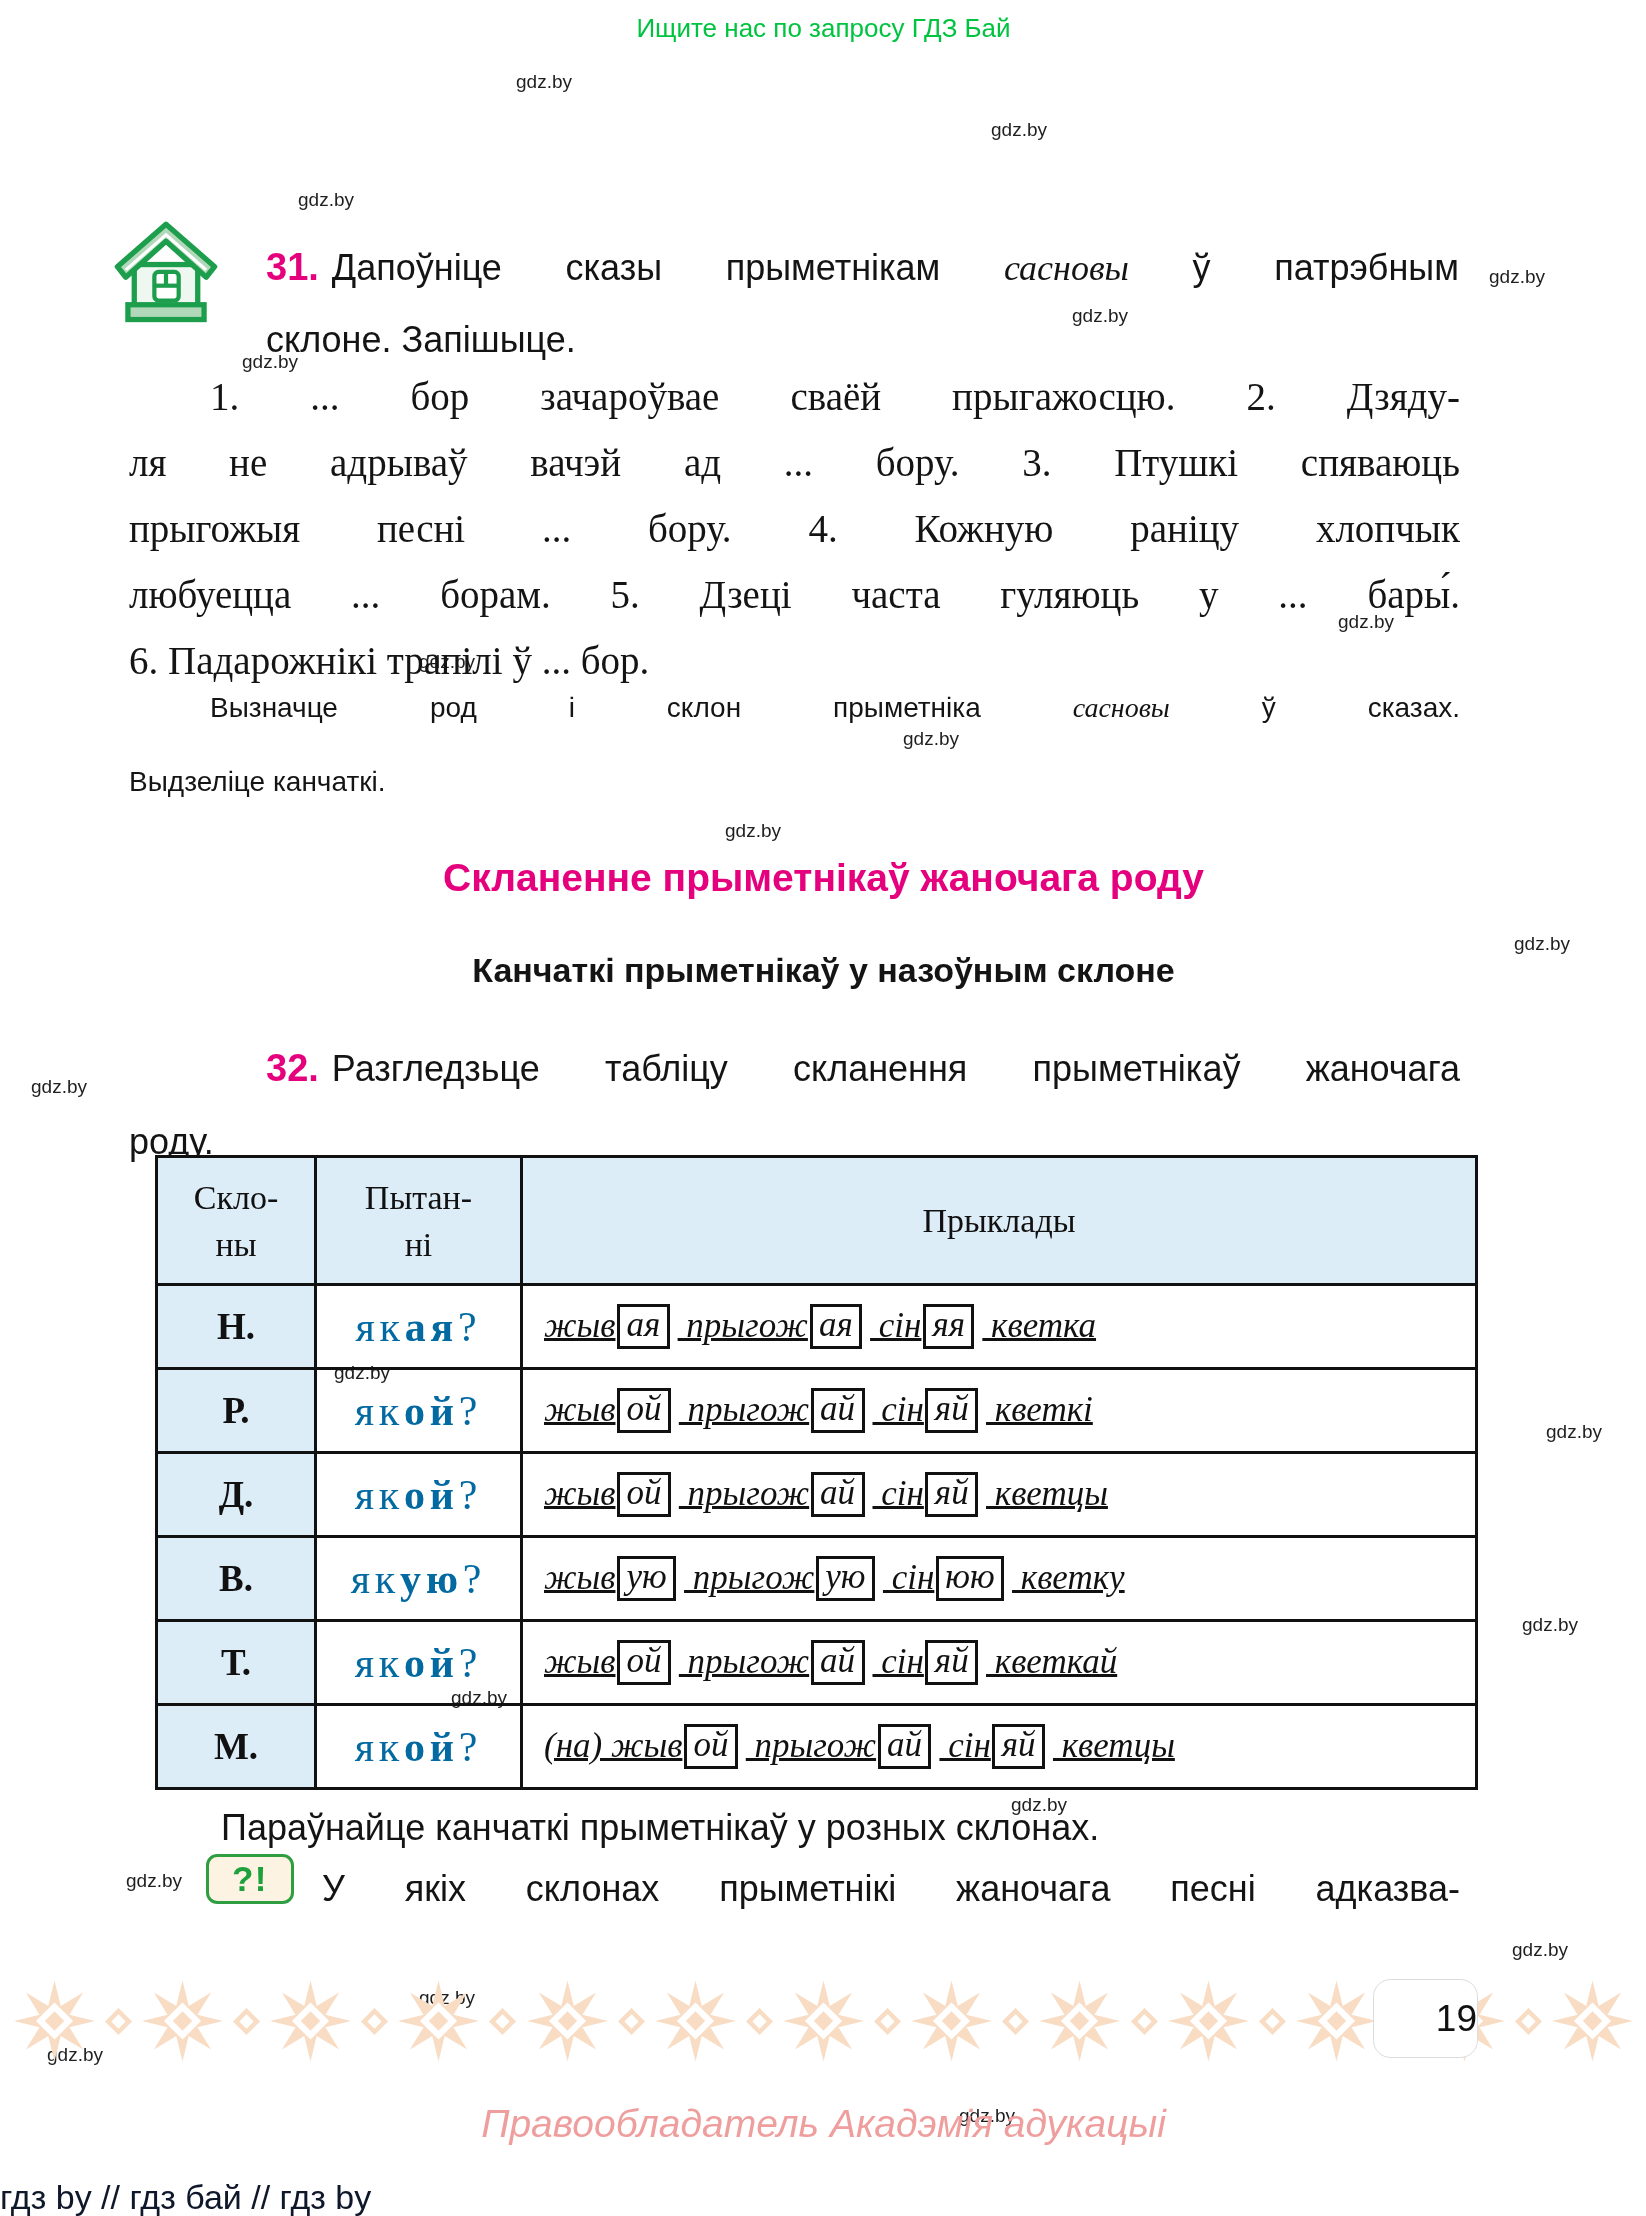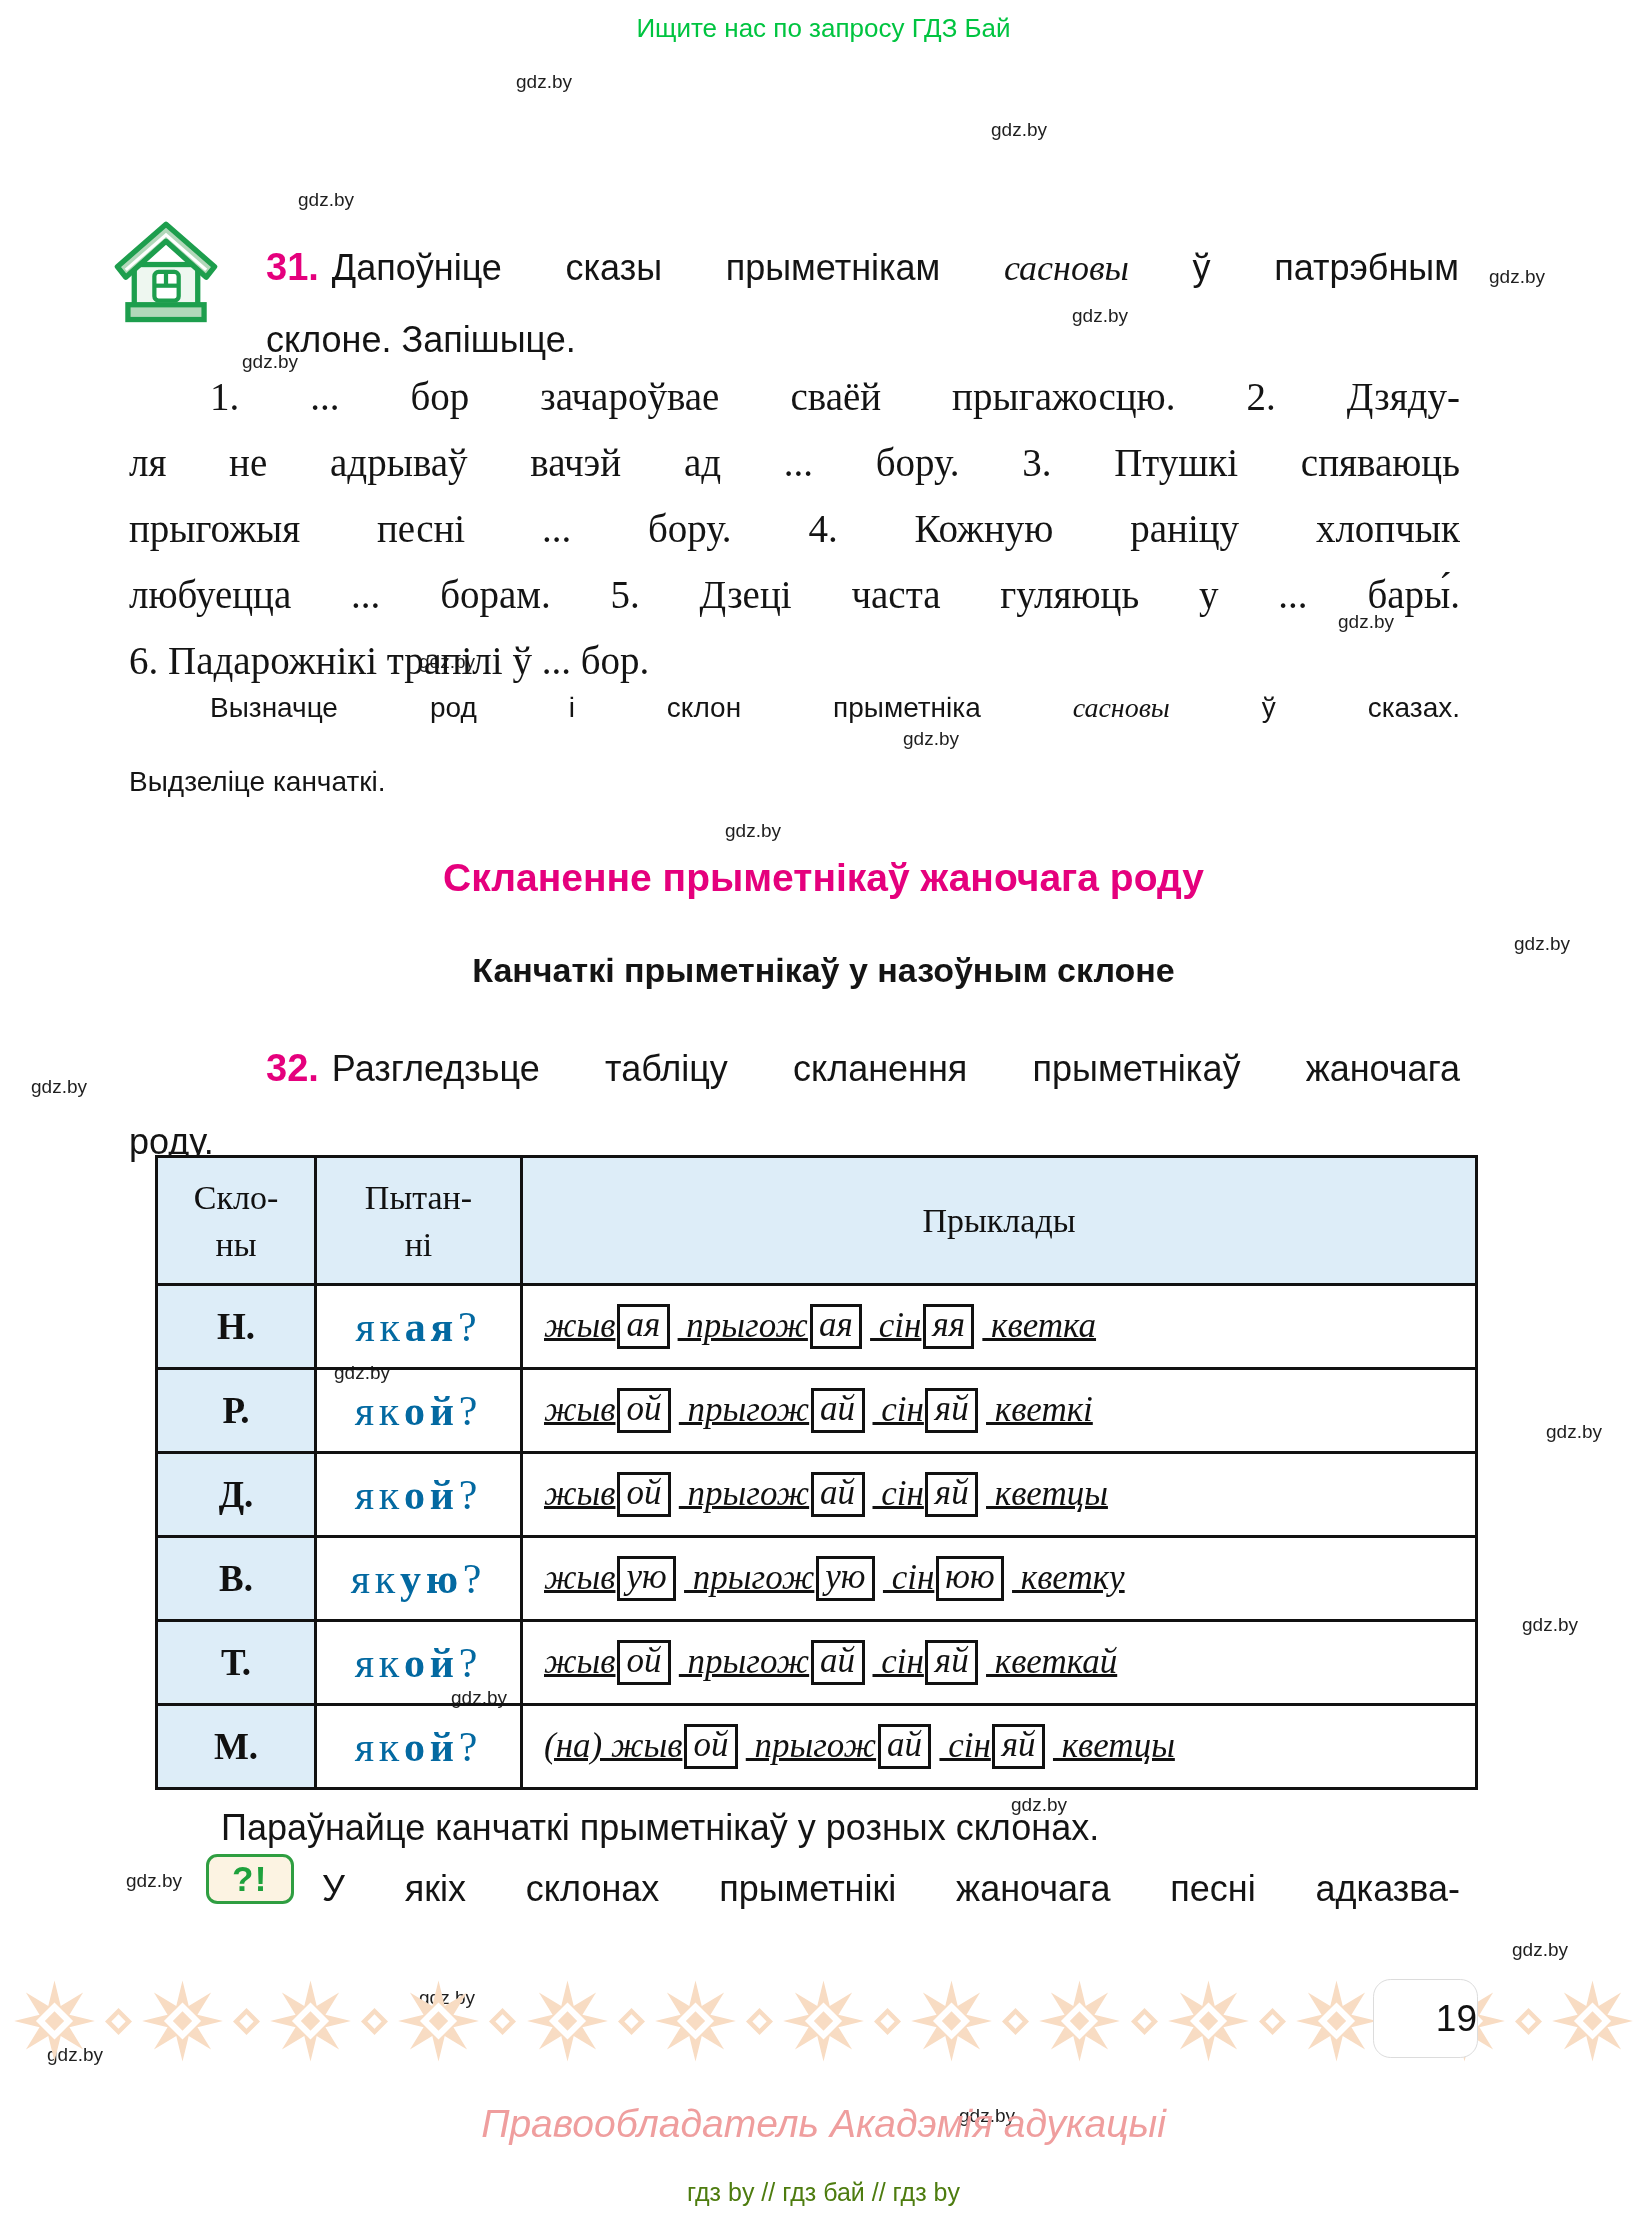--- a/index.html
+++ b/index.html
@@ -56,22 +56,22 @@
     text-align:center; line-height:44px; letter-spacing:1.6px; }
   #qline1 { padding-left:193px; }
 
   #ornament-strip { position:absolute; left:0; top:1976px; width:1647px; height:90px;
     display:flex; justify-content:space-between; align-items:center; padding:0 9.7px; box-sizing:border-box; }
   #page-box { position:absolute; left:1373px; top:1979px; width:103px; height:77px; background:#fff;
     border:1.6px solid #dcdcdc; border-radius:17.7px; text-align:right; line-height:77px; font-size:37px; color:#111; z-index:5; }
 
   #footer-copyright { position:absolute; top:2102px; left:0; width:100%; text-align:center;
     font-size:39px; font-style:italic; color:#ef9e9e; }
-  #footer-links { position:absolute; top:2178px; left:0; width:100%; text-align:center;
-    font-size:25px; color:#4d7c0f; }
+  #footer-links { position:absolute; top:2178px; left:0; width:100%; text-align:left;
+    font-size:34px; color:#0f172a; }
 </style>
 </head>
 <body>
 
 <div class="page">
 
   <div id="watermarks">
       <span class="watermark" style="left: 516px; top: 71px;">gdz.by</span>
       <span class="watermark" style="left: 991px; top: 119px;">gdz.by</span>
       <span class="watermark" style="left: 298px; top: 189px;">gdz.by</span>

